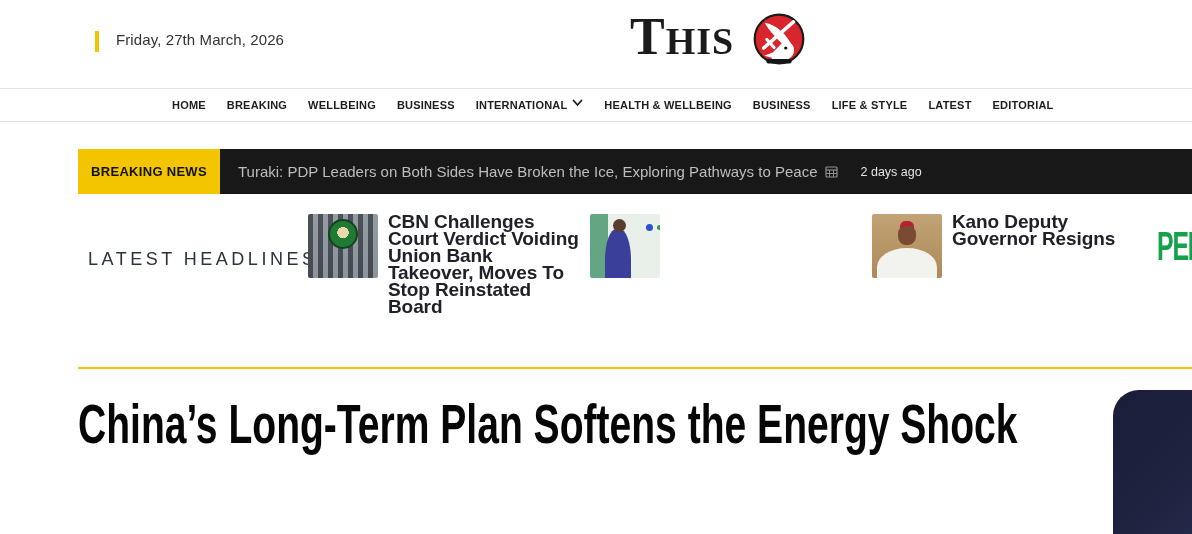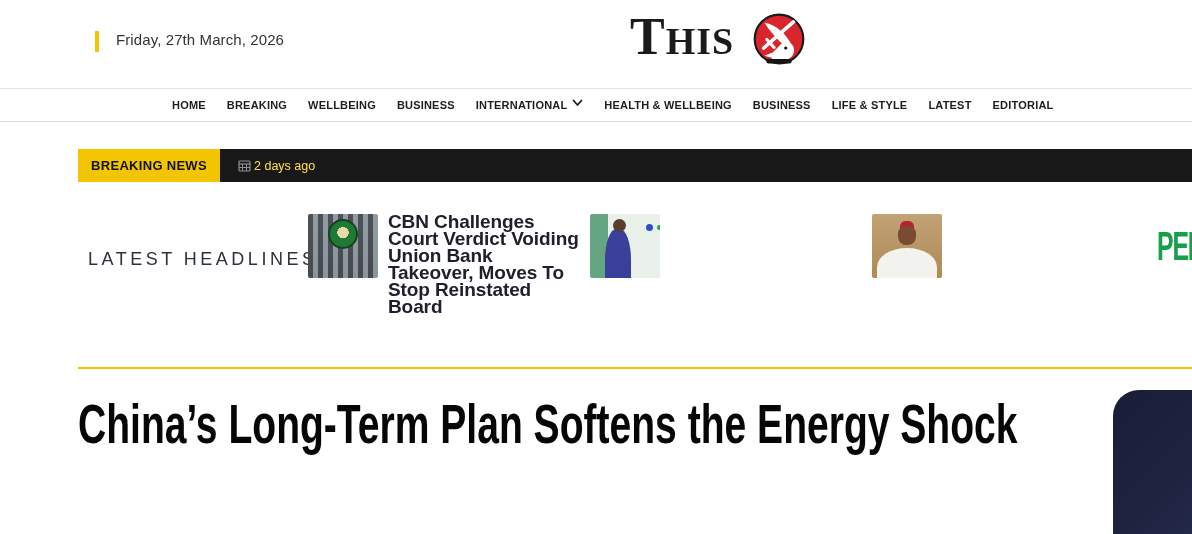--- a/index.html
+++ b/index.html
@@ -37,32 +37,32 @@
     padding-left:172px;white-space:nowrap;overflow:hidden;box-sizing:border-box;
     background:#fff;
   }
   .nav-item{
     display:flex;gap:5px;
     font-size:11px;font-weight:700;color:#1d1d1d;letter-spacing:.2px;
     text-decoration:none;cursor:pointer;flex:none;
   }
 
   
-  .breaking{position:absolute;left:78px;right:0;top:149px;height:33px;}
+  .breaking{position:absolute;left:78px;right:0;top:149px;height:45px;}
   .bn-bar{
     position:absolute;inset:0;background:#181818;
     display:flex;align-items:center;padding-left:160px;gap:7px;overflow:hidden;
   }
   .bn-badge{
     position:absolute;left:0;top:0;bottom:0;width:142px;z-index:2;
     background:#f2c500;display:flex;align-items:center;justify-content:center;
     font-size:13px;font-weight:700;color:#121212;letter-spacing:.3px;
   }
   .bn-headline{font-size:15px;color:#bdbdbd;cursor:pointer;flex:none;}
-  .bn-time{display:flex;align-items:center;gap:3px;color:#fde047;font-size:12.5px;flex:none;}
+  .bn-time{display:flex;align-items:center;gap:23px;color:#e5e5e5;font-size:12.5px;flex:none;}
 
   
   .latest-heading{
     position:absolute;left:88px;top:249px;
     font-size:18px;color:#2b333d;letter-spacing:3.5px;
   }
   .latest-row{
     position:absolute;left:308px;top:214px;display:flex;gap:10px;
   }
   .latest-item{width:272px;flex:none;display:flex;gap:10px;align-items:flex-start;}
@@ -190,20 +190,21 @@
         <span>LATEST</span>
       </a>
     <a class="nav-item">
         <span>EDITORIAL</span>
       </a>
   </nav>
 
   <section class="breaking">
     <div class="bn-badge">BREAKING NEWS</div>
     <div class="bn-bar">
+      <a class="bn-headline">Turaki: PDP Leaders on Both Sides Have Broken the Ice, Exploring Pathways to Peace</a>
       <span class="bn-time">
         <span class="icon">
           <svg width="13" height="13" viewBox="0 0 13 13">
               <rect x="1" y="2" width="11" height="10" rx="1" fill="none" stroke="#8f8f8f" stroke-width="1.2"></rect>
               <line x1="1" y1="5" x2="12" y2="5" stroke="#8f8f8f" stroke-width="1.2"></line>
               <line x1="4.5" y1="5" x2="4.5" y2="12" stroke="#8f8f8f" stroke-width="1"></line>
               <line x1="8.5" y1="5" x2="8.5" y2="12" stroke="#8f8f8f" stroke-width="1"></line>
               <line x1="1" y1="8.5" x2="12" y2="8.5" stroke="#8f8f8f" stroke-width="1"></line>
             </svg>
         </span>
@@ -219,20 +220,21 @@
       <div class="thumb thumb-cbn"></div>
       <a class="latest-title">CBN Challenges Court Verdict Voiding Union Bank Takeover, Moves To Stop Reinstated Board</a>
     </div>
 
     <div class="latest-item">
       <div class="thumb thumb-3mtt"></div>
     </div>
 
     <div class="latest-item">
       <div class="thumb thumb-kano"></div>
+      <a class="latest-title">Kano Deputy Governor Resigns</a>
     </div>
 
     <div class="latest-item">
       <div class="thumb thumb-pee">
         <span class="pee-text">PEE</span>
       </div>
     </div>
 
   </div>
 

